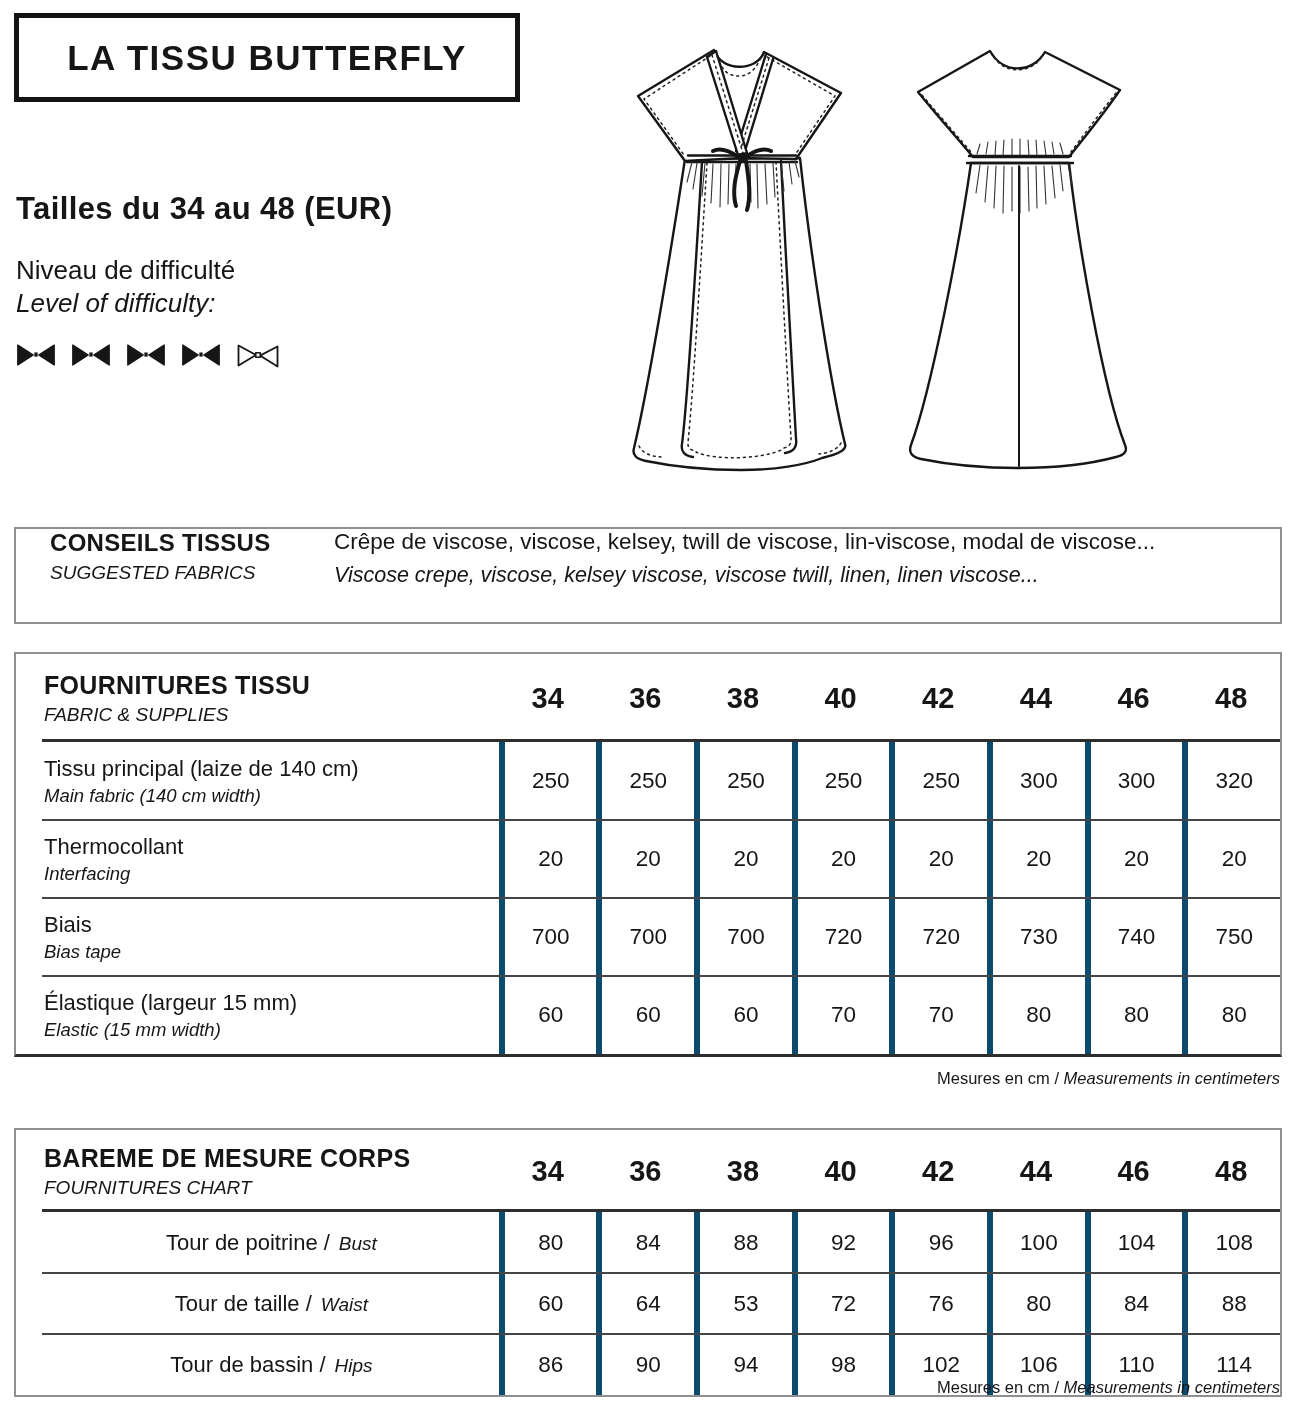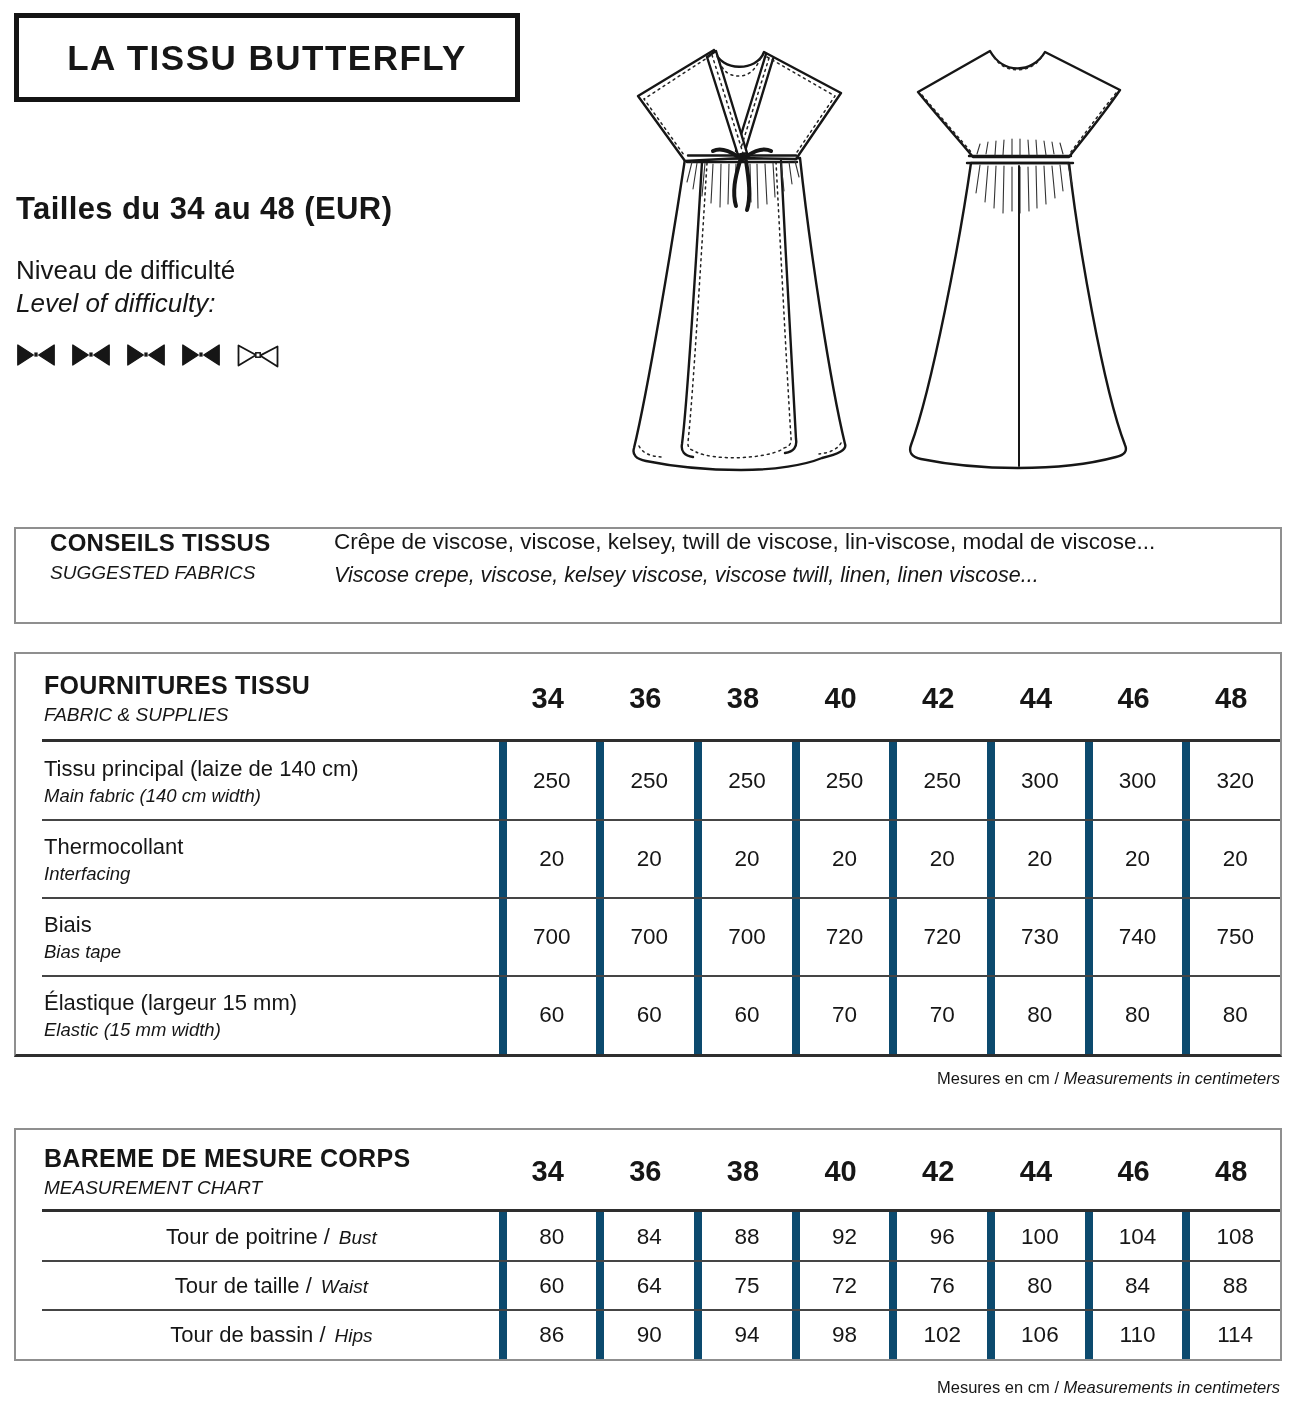--- a/index.html
+++ b/index.html
@@ -47,28 +47,28 @@
   #supplies-table .t-head{height:88px;}
   #measure-table .t-head{height:82px;}
   .t-head::after{content:"";position:absolute;left:26px;right:0;bottom:0;height:3px;background:#2e2e2e;}
   .t-title{padding-left:28px;display:flex;flex-direction:column;justify-content:center;}
   .t-title .fr{font-size:25px;font-weight:bold;letter-spacing:.3px;}
   .t-title .en{font-size:19px;font-style:italic;margin-top:4px;}
   .size-h{display:flex;align-items:center;justify-content:center;font-size:29px;font-weight:bold;}
 
   .t-row{display:grid;grid-template-columns:38.2% repeat(8,1fr);position:relative;}
   #supplies-table .t-row{height:78px;}
-  #measure-table .t-row{height:49px;}
+  #measure-table .t-row{height:61px;}
   .t-row + .t-row::before{content:"";position:absolute;left:26px;right:0;top:-1px;height:2px;background:#454545;}
   .t-label{padding-left:28px;display:flex;flex-direction:column;justify-content:center;}
   .t-label .fr{font-size:22px;}
   .t-label .en{font-size:18.5px;font-style:italic;margin-top:3px;}
   .t-label.inline{flex-direction:row;align-items:center;gap:9px;}
   .t-label.inline .en{font-size:19px;margin-top:2px;}
-  .t-cell{display:flex;align-items:center;justify-content:center;font-size:22.5px;border-left:8px solid #0c4a6e;}
+  .t-cell{display:flex;align-items:center;justify-content:center;font-size:22.5px;border-left:6px solid #0c4a6e;}
 
   .note{position:absolute;right:16px;font-size:16.5px;white-space:nowrap;}
   .note .en{font-style:italic;}
   #note-supplies{top:1069px;}
   #note-measure{top:1378px;}
 </style>
 </head>
 <body>
 
 <div class="page">
@@ -238,21 +238,21 @@
 
   <div class="note" id="note-supplies">
     <span class="fr">Mesures en cm /</span>
     <span class="en">Measurements in centimeters</span>
   </div>
 
   <div class="table" id="measure-table">
     <div class="t-head">
       <div class="t-title">
         <span class="fr">BAREME DE MESURE CORPS</span>
-        <span class="en">MEASUREMENT CHART</span>
+        <span class="en">FOURNITURES CHART</span>
       </div>
     <div class="size-h">34</div>
         <div class="size-h">36</div>
         <div class="size-h">38</div>
         <div class="size-h">40</div>
         <div class="size-h">42</div>
         <div class="size-h">44</div>
         <div class="size-h">46</div>
         <div class="size-h">48</div>
       </div>
@@ -270,21 +270,21 @@
         <div class="t-cell">104</div>
         <div class="t-cell">108</div>
       </div>
       <div class="t-row">
         <div class="t-label inline">
           <span class="fr">Tour de taille /</span>
           <span class="en">Waist</span>
         </div>
         <div class="t-cell">60</div>
         <div class="t-cell">64</div>
-        <div class="t-cell">75</div>
+        <div class="t-cell">53</div>
         <div class="t-cell">72</div>
         <div class="t-cell">76</div>
         <div class="t-cell">80</div>
         <div class="t-cell">84</div>
         <div class="t-cell">88</div>
       </div>
       <div class="t-row">
         <div class="t-label inline">
           <span class="fr">Tour de bassin /</span>
           <span class="en">Hips</span>

